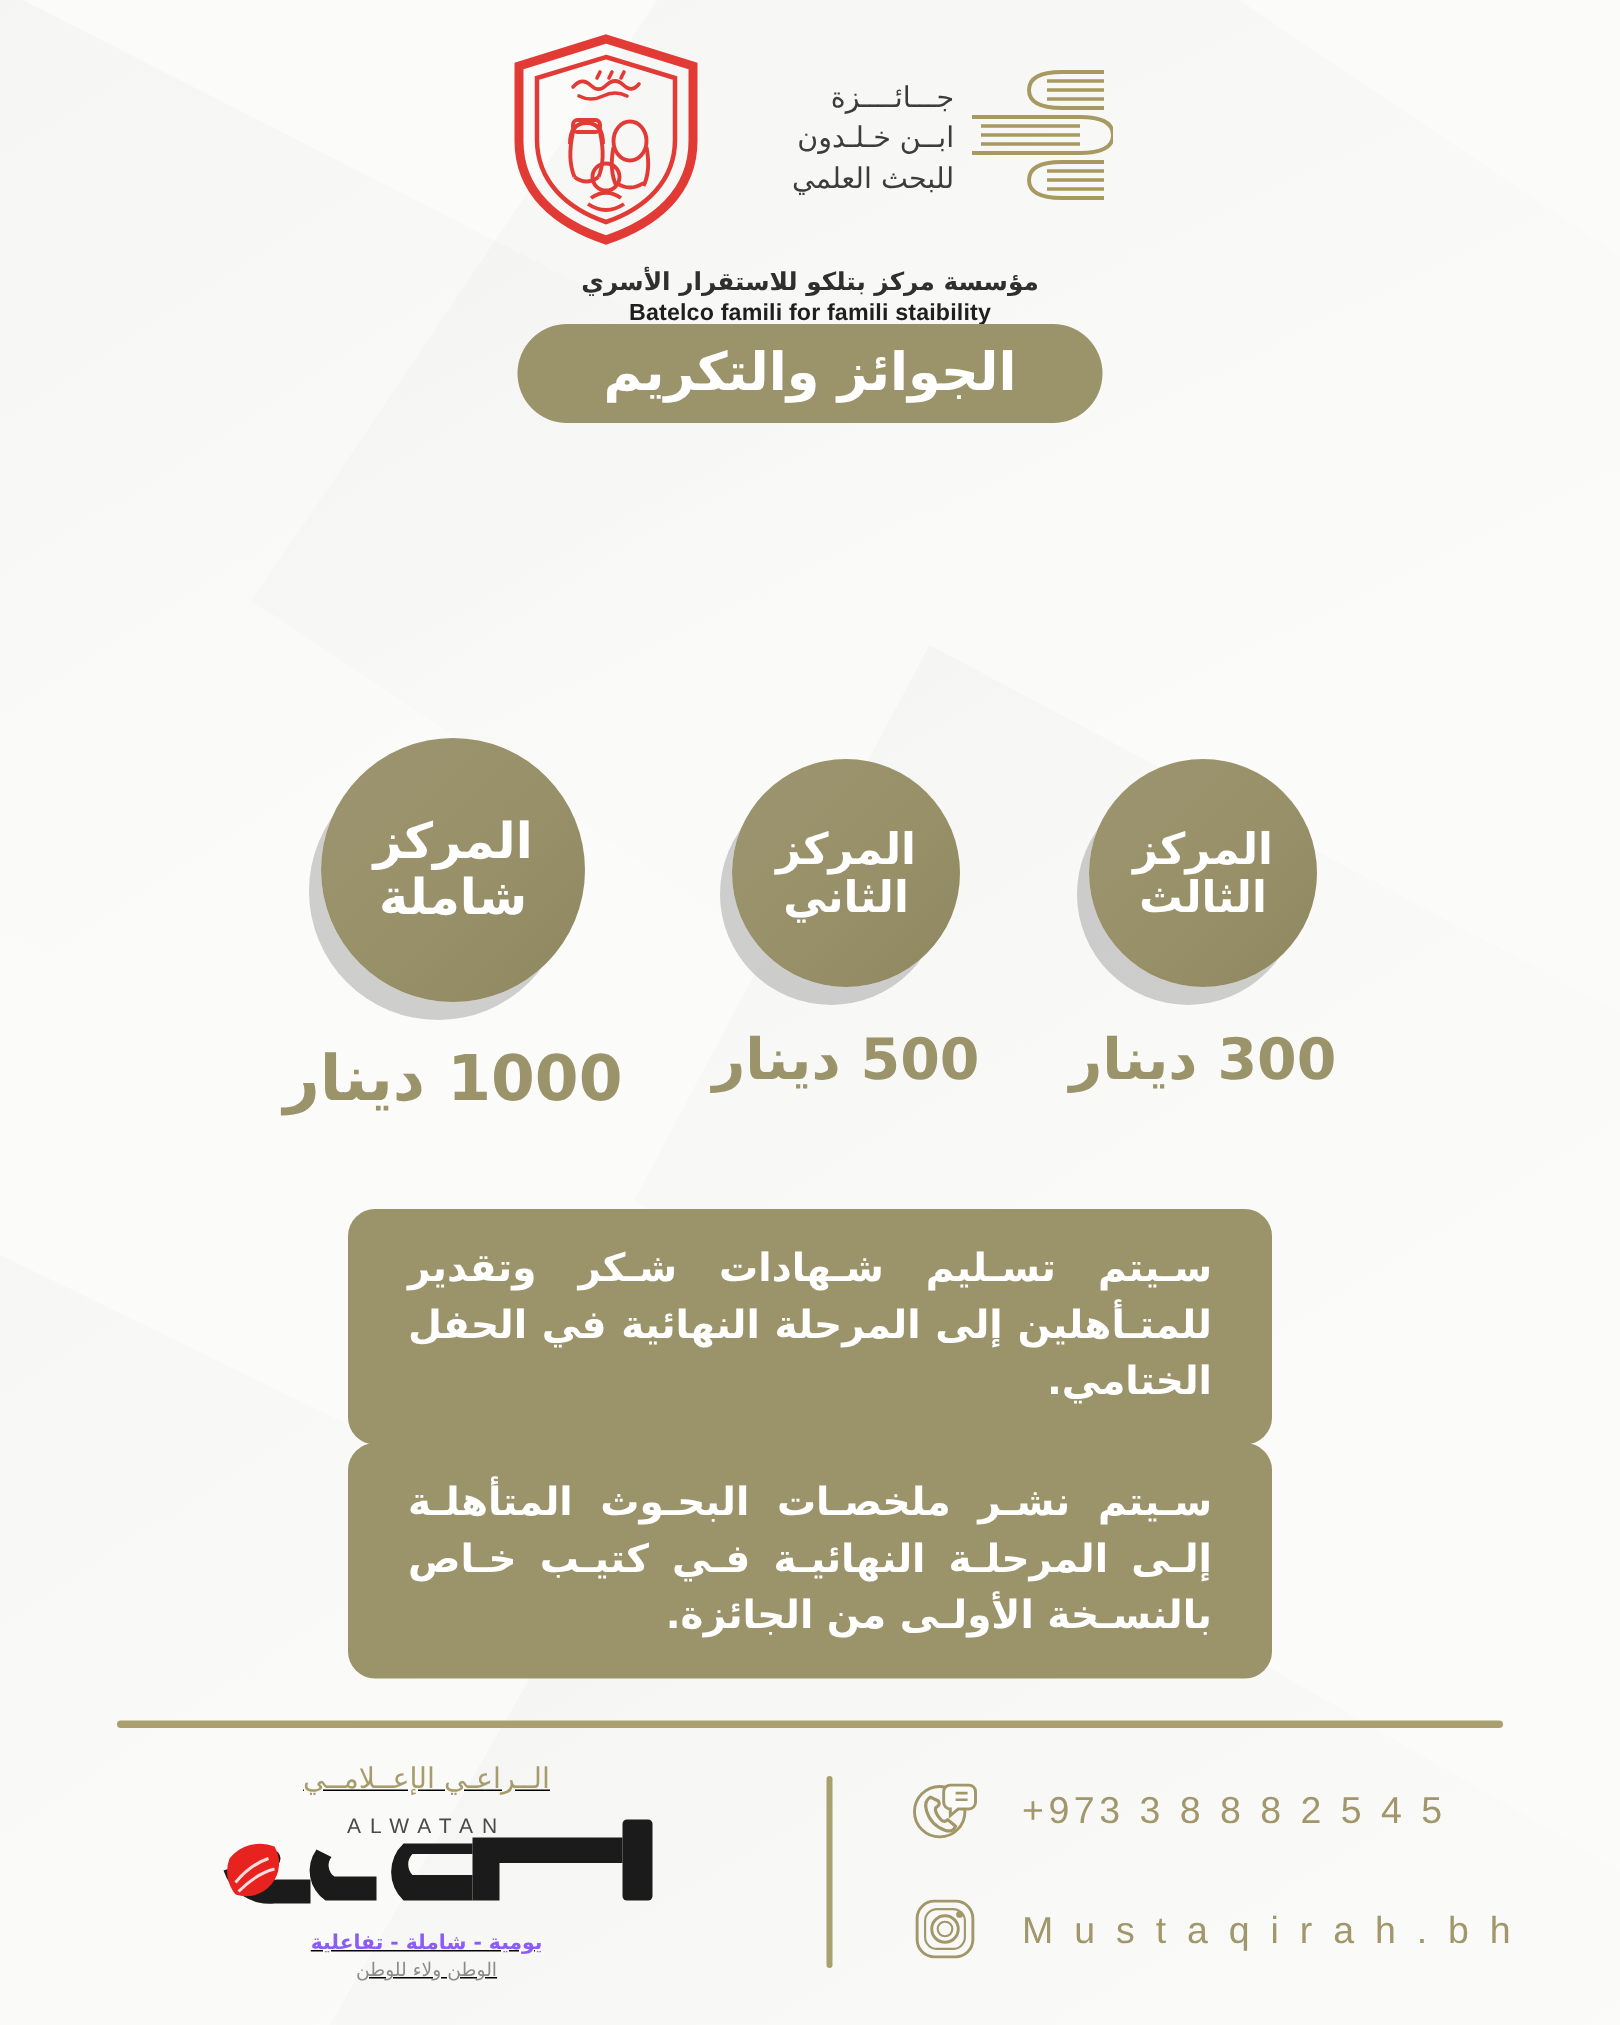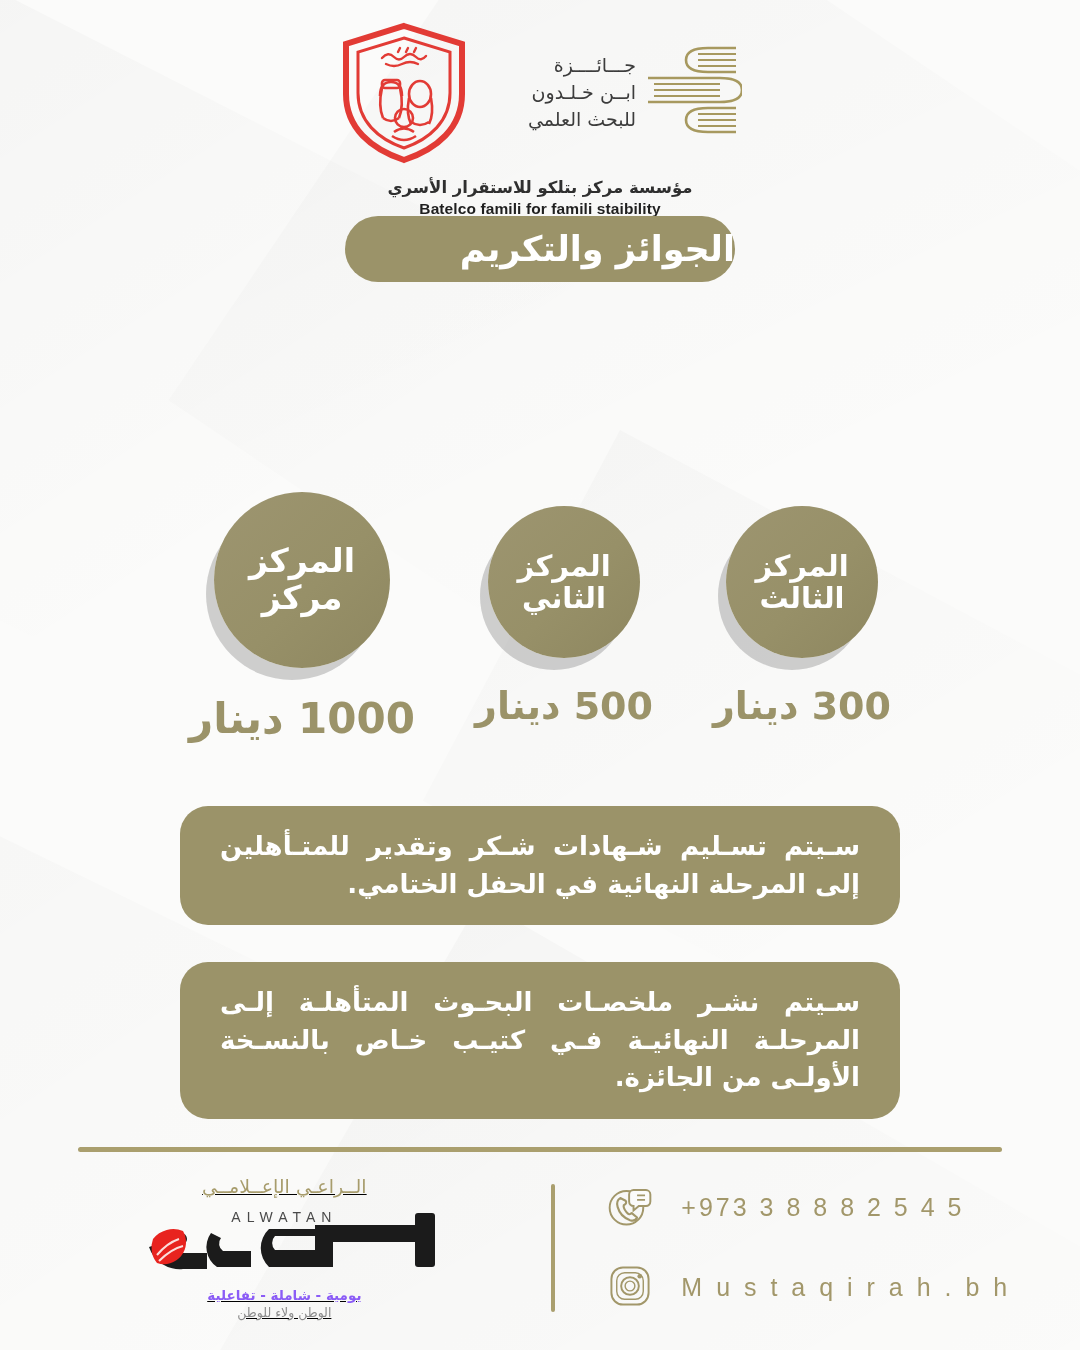--- a/index.html
+++ b/index.html
@@ -72,21 +72,21 @@
     font-family:"Liberation Sans",sans-serif;
     font-size:15.5px; font-weight:700; color:#1f1f1f; letter-spacing:0.1px;
     direction:ltr; margin-top:1px;
   }
 
   
   .title-pill{
     position:absolute; top:216px; left:50%; transform:translateX(-50%);
     width:390px; height:66px;
     background:#9b9369; border-radius:33px;
-    display:flex; align-items:center; 
+    display:flex; align-items:center; justify-content:center;
   }
   .title-pill span{
     color:#ffffff; font-size:35px; font-weight:700; letter-spacing:0px;
   }
 
   
   .intro{
     position:absolute; top:336px; left:72px; width:936px;
     text-align:center; direction:rtl;
     font-size:31px; font-weight:700; color:#2b2b2b;
@@ -117,21 +117,21 @@
     margin-top:26px;
     color:#9b9369; font-weight:700; direction:rtl; white-space:nowrap;
   }
   .amount.a1{ font-size:42px; }
   .amount.a2{ font-size:38px; }
   .amount.a3{ font-size:38px; }
 
   
   .note{
     position:absolute; left:50%; transform:translateX(-50%);
-    width:720px; background:#9b9369; border-radius:28px;
+    width:616px; background:#9b9369; border-radius:18px;
     padding:22px 40px; direction:rtl; text-align:justify;
     color:#ffffff; font-size:26px; font-weight:700; line-height:1.45;
   }
   .note.n1{ top:806px; }
   .note.n2{ top:962px; }
 
   
   .footer-rule{
     position:absolute; top:1147px; left:78px;
     width:924px; height:5px; background:#aa9f6e; border-radius:3px;
@@ -281,21 +281,21 @@
           <span>الثاني</span>
         </span>
       </div>
       <div class="amount a2">500 دينار</div>
     </div>
 
     <div class="prize">
       <div class="circle rank1">
         <span>
           <span>المركز</span><br>
-          <span>مركز</span>
+          <span>شاملة</span>
         </span>
       </div>
       <div class="amount a1">1000 دينار</div>
     </div>
   </div>
 
   <div class="note n1">سـيتم تسـليم شـهادات شـكر وتقدير للمتـأهلين إلى المرحلة النهائية في الحفل الختامي.</div>
   <div class="note n2">سـيتم نشـر ملخصـات البحـوث المتأهلـة إلـى المرحلـة النهائيـة فـي كتيـب خـاص بالنسـخة الأولـى من الجائزة.</div>
 
   <div class="footer-rule"></div>

